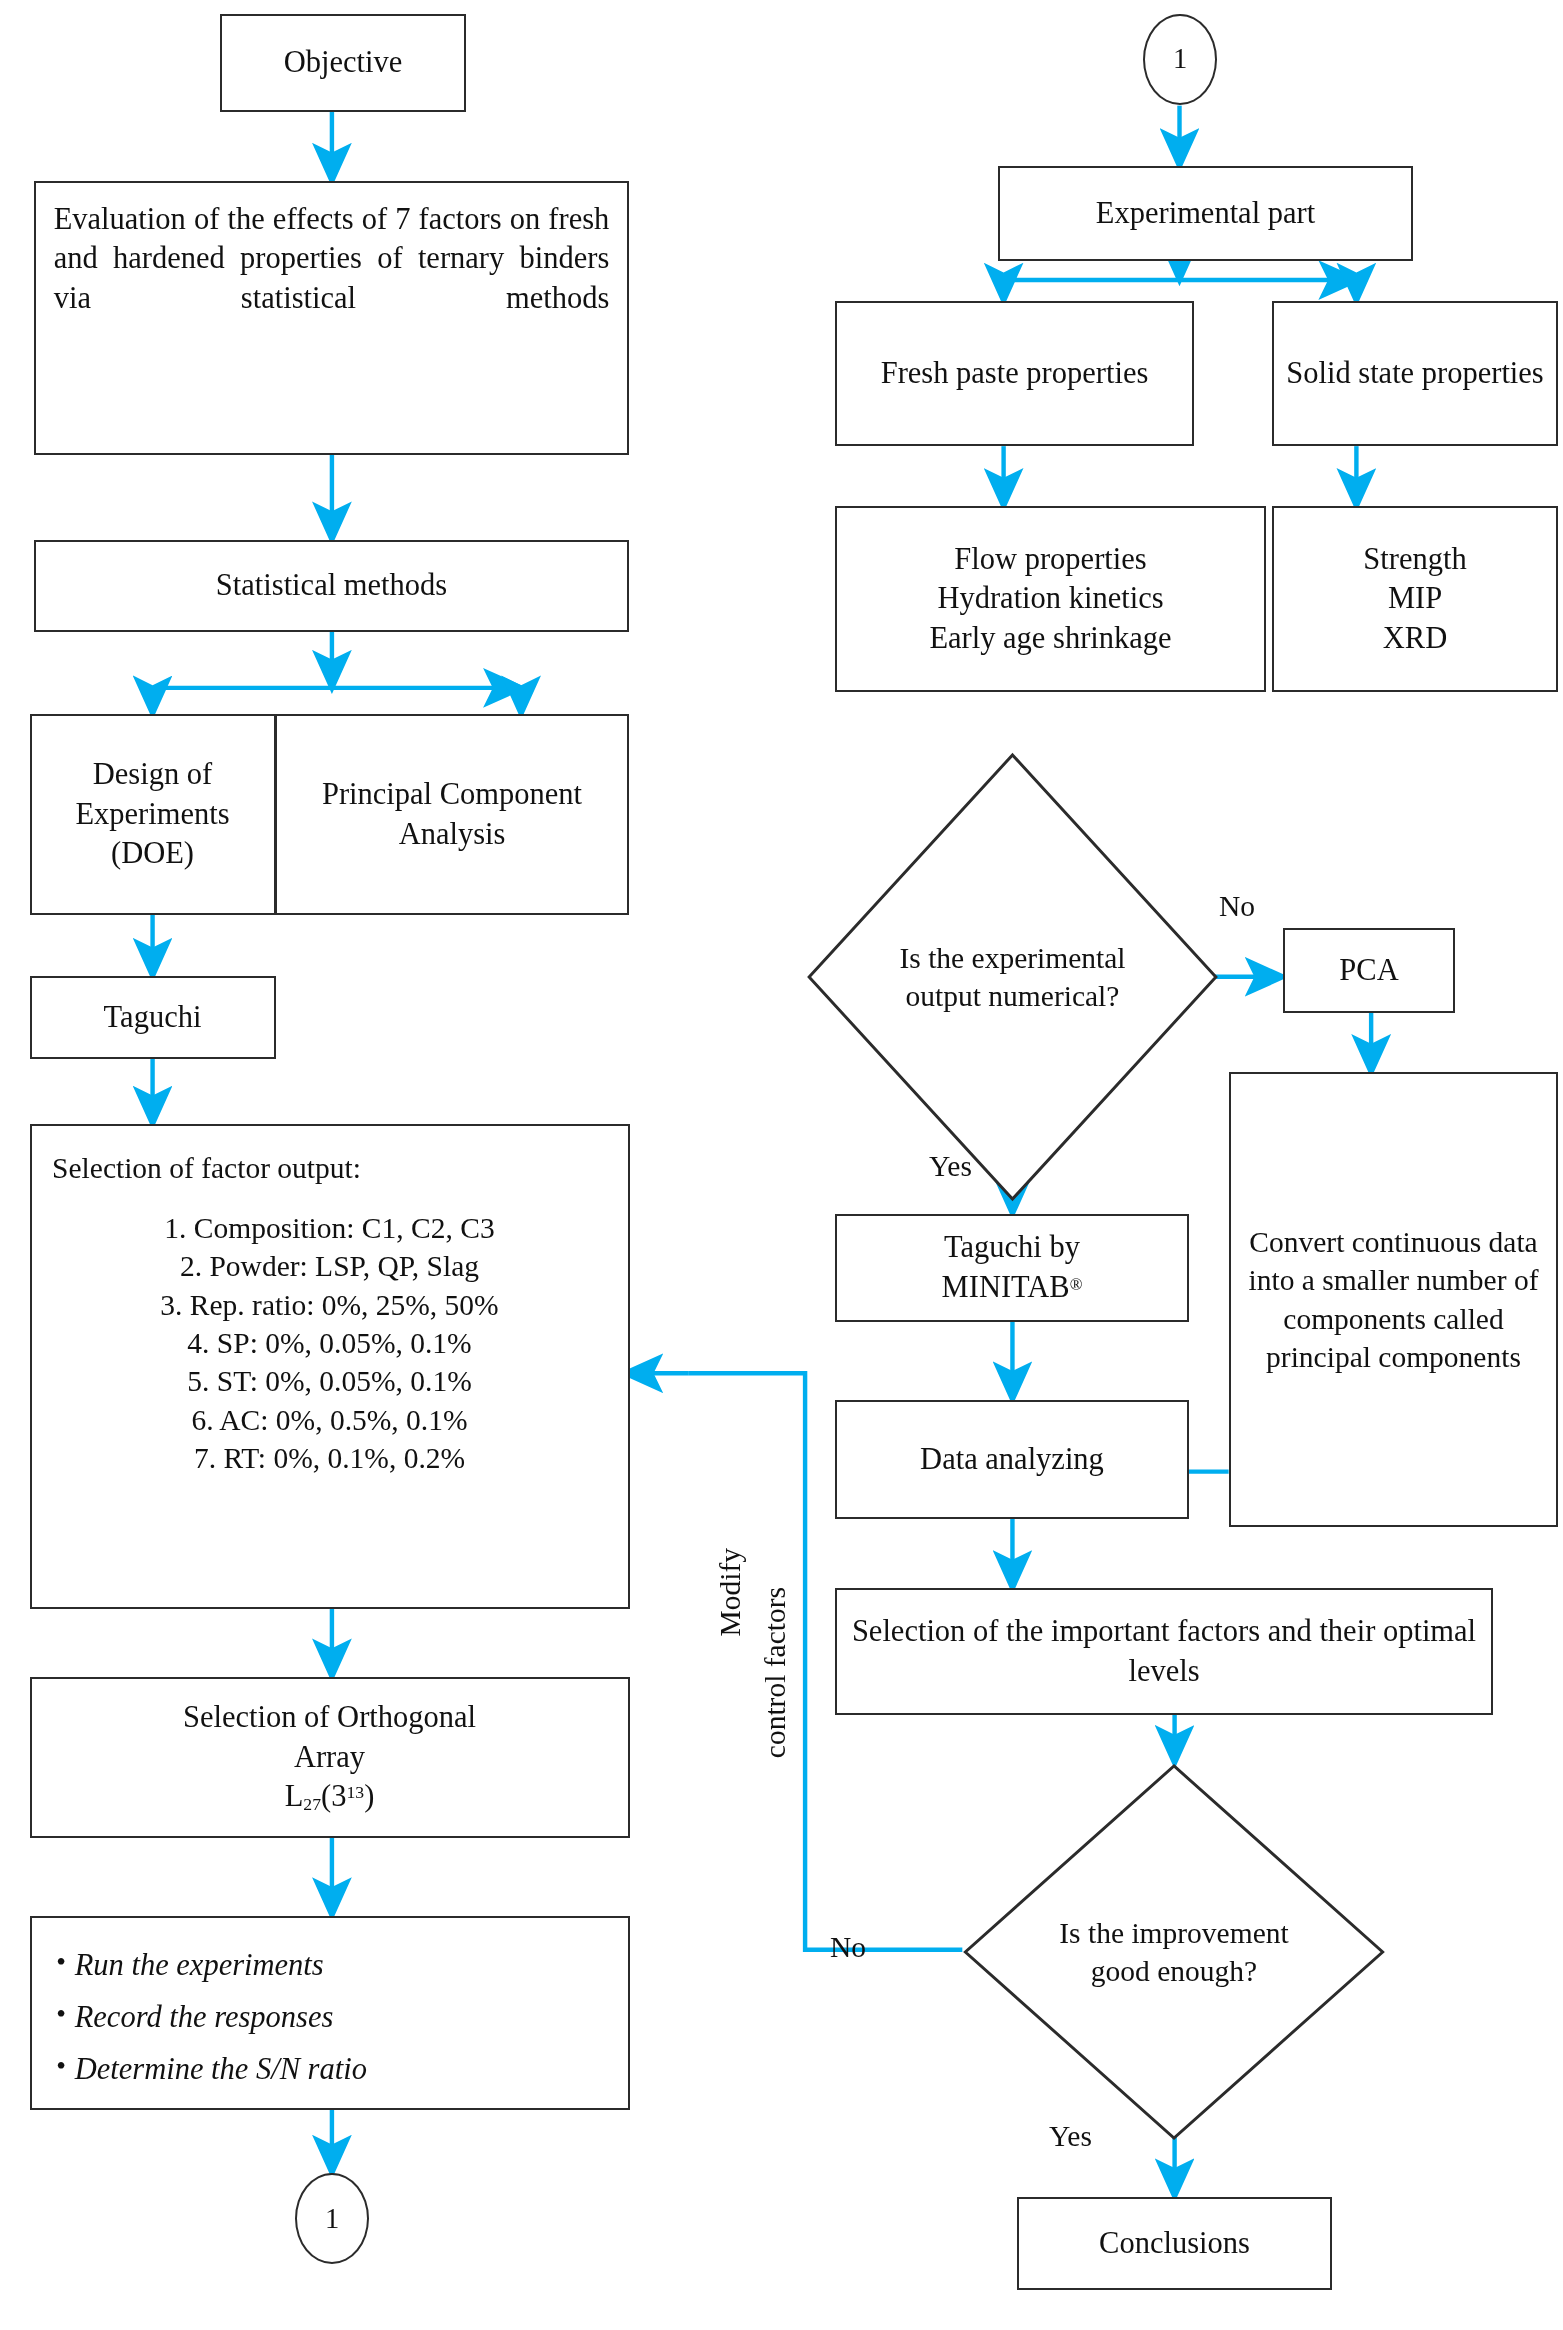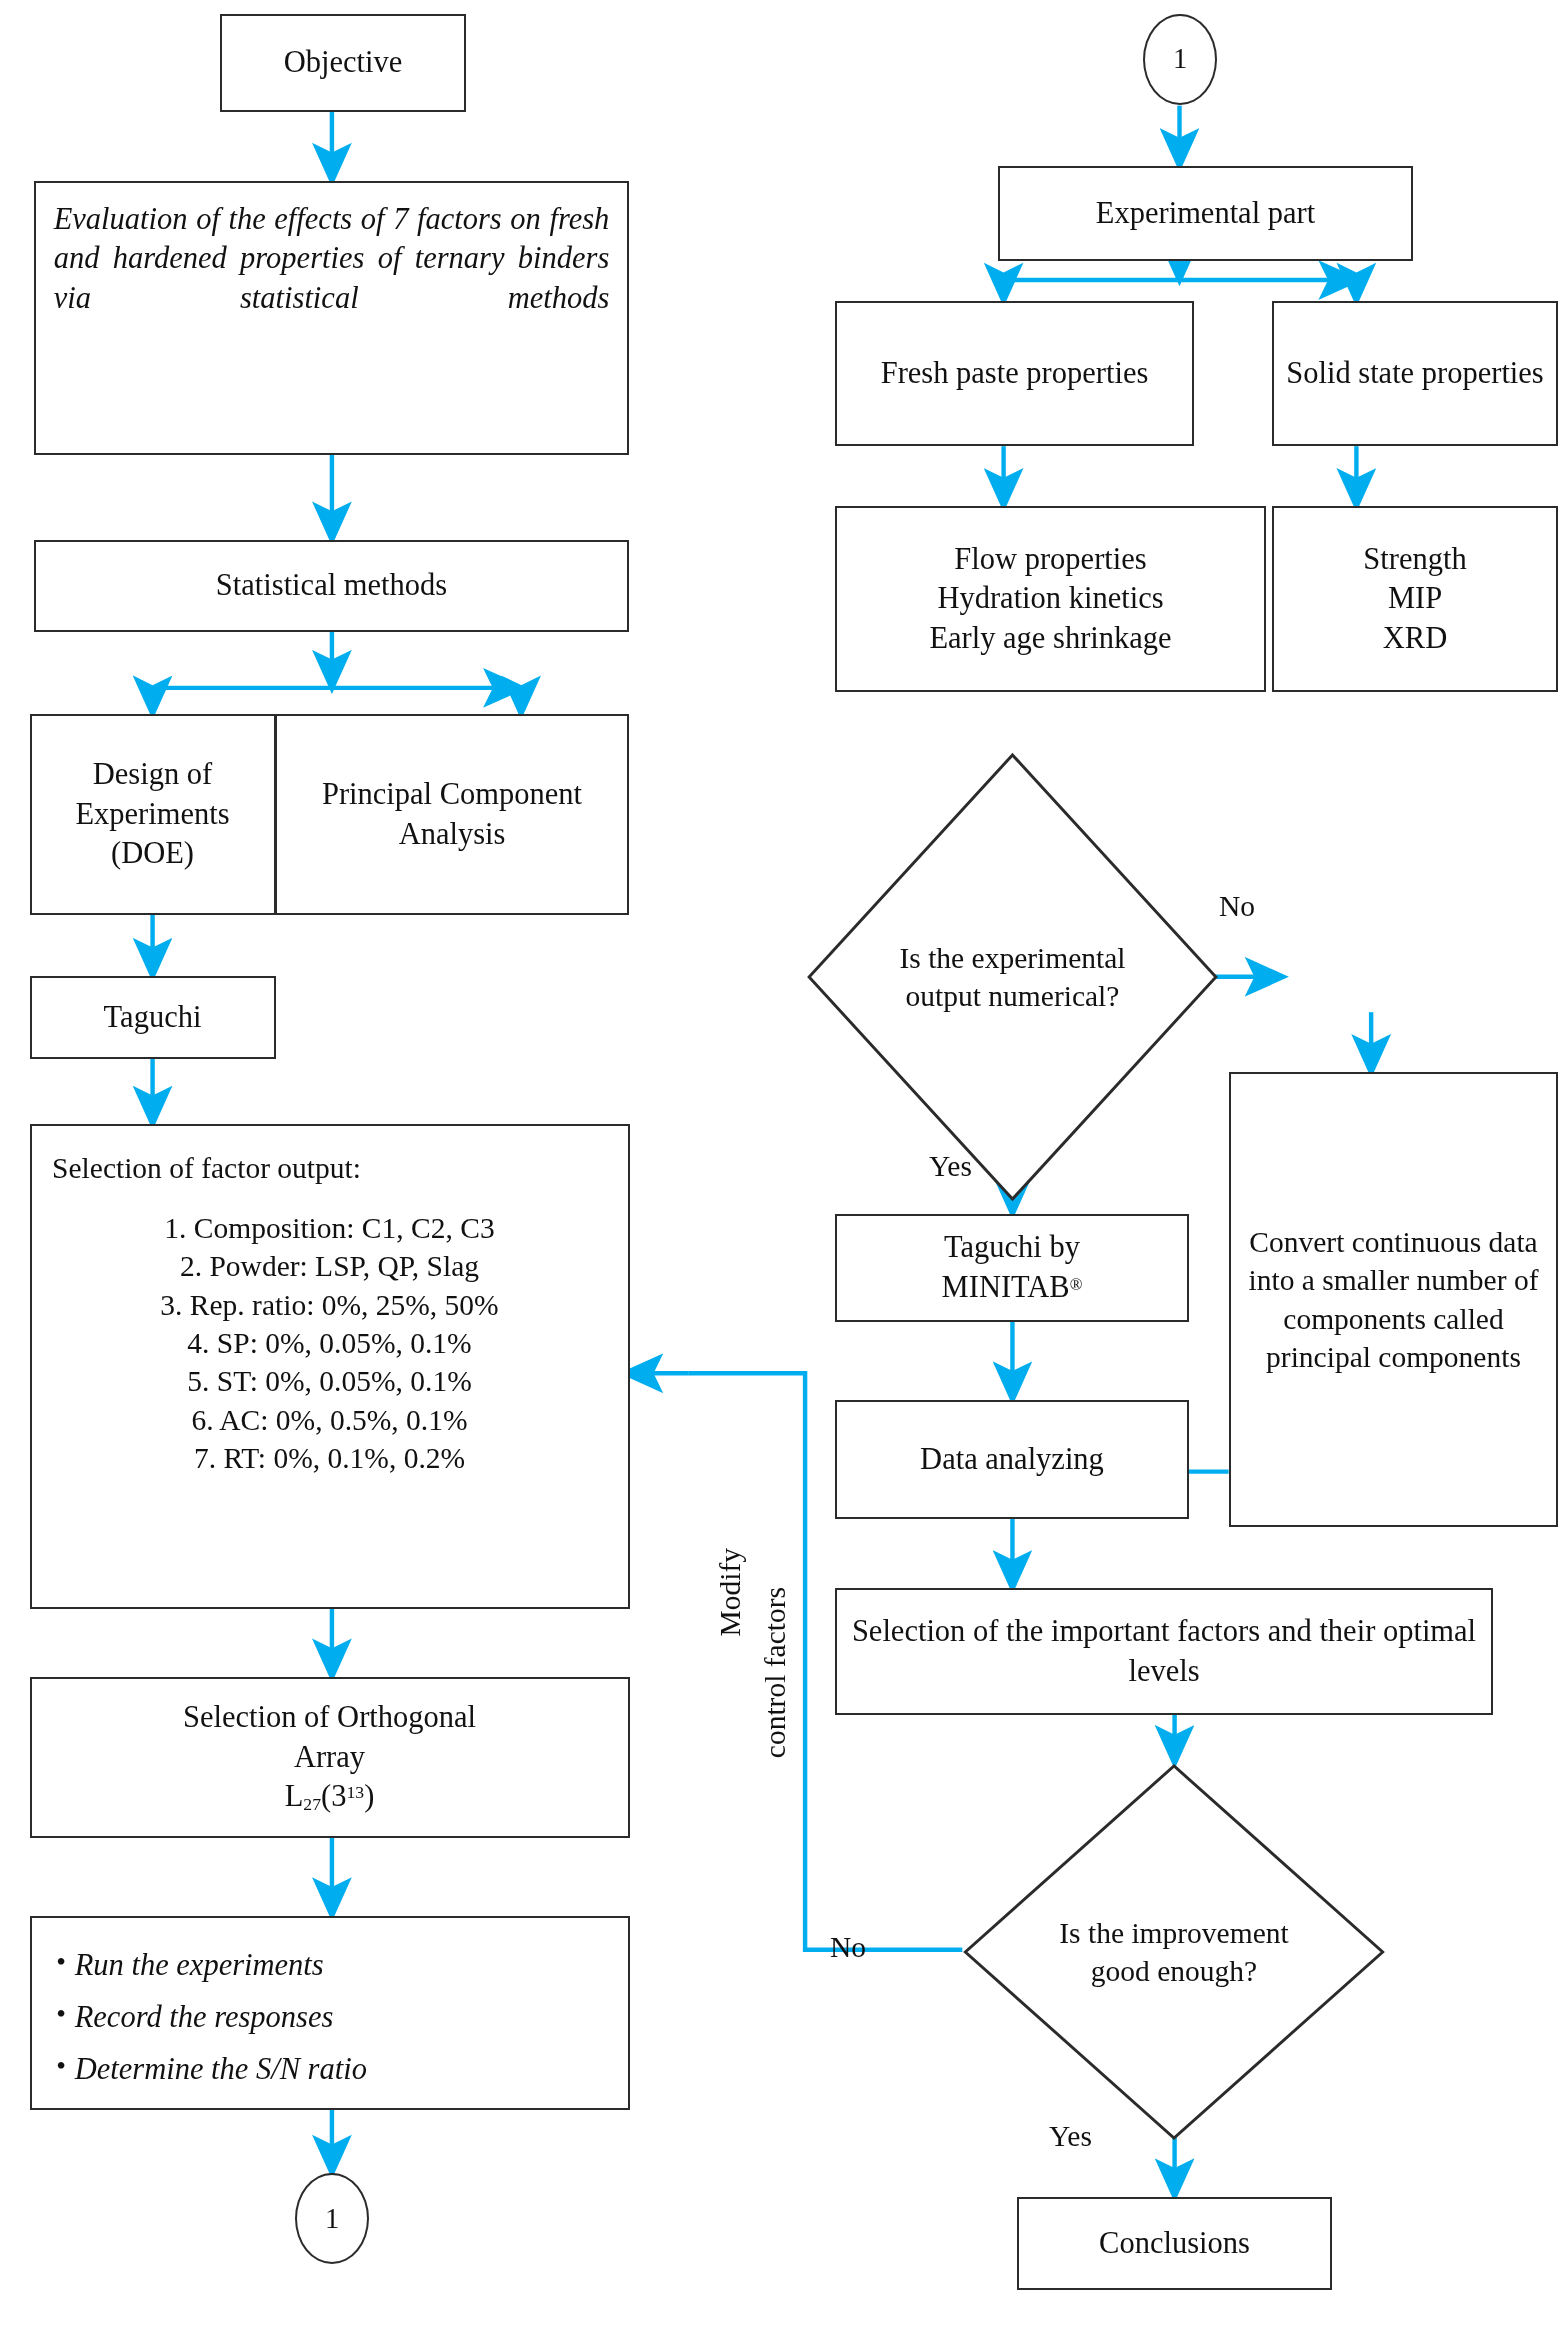--- a/index.html
+++ b/index.html
@@ -167,21 +167,21 @@
 
     <g stroke="#00AEEF" stroke-width="9" fill="none">
       <path d="M1958,3968 L1638,3968 L1638,2795 L1400,2795"></path>
     </g>
   </svg>
 
   <div class="node" style="left:220px; top:13.8px; width:246px; height:98px; font-size:30.5px;">
     <span class="txt">Objective</span>
   </div>
 
-  <div class="node justify" style="left:34px; top:181px; width:595px; height:274px; font-size:30.5px; padding:16.7px 17.7px;font-style:italic;">
+  <div class="node justify" style="left:34px; top:181px; width:595px; height:274px; font-size:30.5px; padding:16.7px 17.7px;">
     <span class="txt">Evaluation of the effects of 7 factors on fresh and hardened properties of ternary binders via statistical methods</span>
   </div>
 
   <div class="node" style="left:34px; top:540px; width:595px; height:92px; font-size:30.5px;">
     <span class="txt">Statistical methods</span>
   </div>
 
   <div class="node" style="left:29.5px; top:714px; width:246px; height:201px; font-size:30.5px;">
     <span class="txt">Design of Experiments (DOE)</span>
   </div>
@@ -262,20 +262,23 @@
     </div>
   </div>
 
   <div class="diamond" style="left:806px; top:752px; width:413px; height:450px;">
     <svg width="413" height="450" viewBox="0 0 840 916" xmlns="http://www.w3.org/2000/svg">
       <polygon points="420,6 834,458 420,910 6,458" fill="#ffffff" stroke="#2b2b2b" stroke-width="6"></polygon>
     </svg>
     <div class="dlabel" style="font-size:29.5px;">Is the experimental output numerical?</div>
   </div>
 
+  <div class="node" style="left:1283px; top:928px; width:172px; height:85px; font-size:30.5px;">
+    <span class="txt">PCA</span>
+  </div>
 
   <div class="node" style="left:1229px; top:1072px; width:329px; height:455px; font-size:29.5px;">
     <span class="txt">Convert continuous data into a smaller number of components called principal components</span>
   </div>
 
   <div class="node" style="left:835px; top:1214px; width:354px; height:108px; font-size:30.5px;">
     <div class="txt">
       <div>Taguchi by</div>
       <div><span>MINITAB</span><span class="regmark">®</span></div>
     </div>

